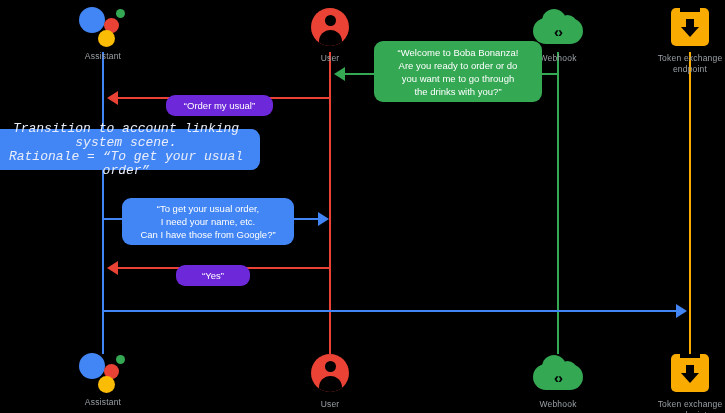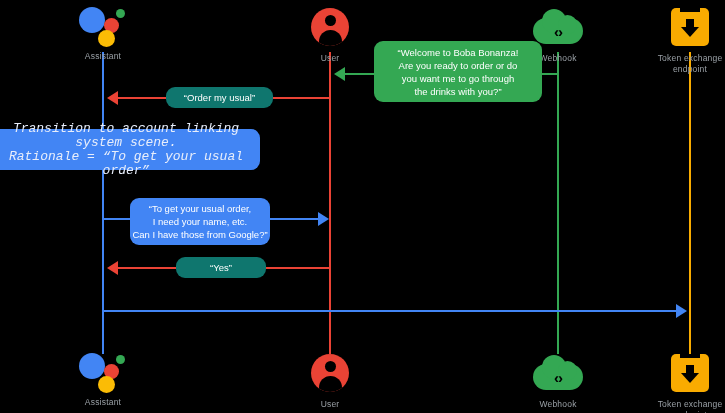--- a/index.html
+++ b/index.html
@@ -179,21 +179,21 @@
     position: absolute;
     box-sizing: border-box;
     border-radius: 9px;
     color: #FFFFFF;
     text-align: center;
     display: flex;
     align-items: center;
     justify-content: center;
   }
   .bubble-green  { background: #34A853; }
-  .bubble-red    { background: #0f766e; }
+  .bubble-red    { background: #6d28d9; margin-top: 8px; }
   .bubble-blue   { background: #4285F4; }
   .bubble .txt {
     font-family: "Liberation Sans", sans-serif;
     font-size: 9.5px;
     line-height: 13px;
     white-space: pre-line;
   }
   .bubble.mono .txt {
     font-family: "Liberation Mono", monospace;
     font-style: italic;
@@ -273,29 +273,29 @@
     <span class="txt">“Order my usual”</span>
   </div>
 
   <div class="bubble bubble-blue mono" style="left:-8px; top:129px; width:268px; height:41px;">
     <span class="txt">Transition to account linking system scene.
 Rationale = “To get your usual order”</span>
   </div>
 
   <div class="arrow-line" style="left:103px; top:218px; width:222px; background:#4285F4;"></div>
   <div class="arrow-head right" style="left:318px; top:212px; color:#4285F4;"></div>
-  <div class="bubble bubble-blue" style="left:130px; top:198px; width:140px; height:47px;">
+  <div class="bubble bubble-blue" style="left:122px; top:198px; width:172px; height:47px;">
     <span class="txt">“To get your usual order,
 I need your name, etc.
 Can I have those from Google?”</span>
   </div>
 
   <div class="arrow-line" style="left:110px; top:267px; width:220px; background:#EA4335;"></div>
   <div class="arrow-head left" style="left:107px; top:261px; color:#EA4335;"></div>
-  <div class="bubble bubble-red" style="left:176px; top:257px; width:90px; height:21px;">
+  <div class="bubble bubble-red" style="left:176px; top:257px; width:74px; height:21px;">
     <span class="txt">“Yes”</span>
   </div>
 
   <div class="arrow-line" style="left:103px; top:310px; width:578px; background:#4285F4;"></div>
   <div class="arrow-head right" style="left:676px; top:304px; color:#4285F4;"></div>
 
   <div class="actor" style="left:43px; top:348px;">
     <div class="icon-wrap">
       <span class="assistant-icon">
         <i class="ai-blue"></i>

